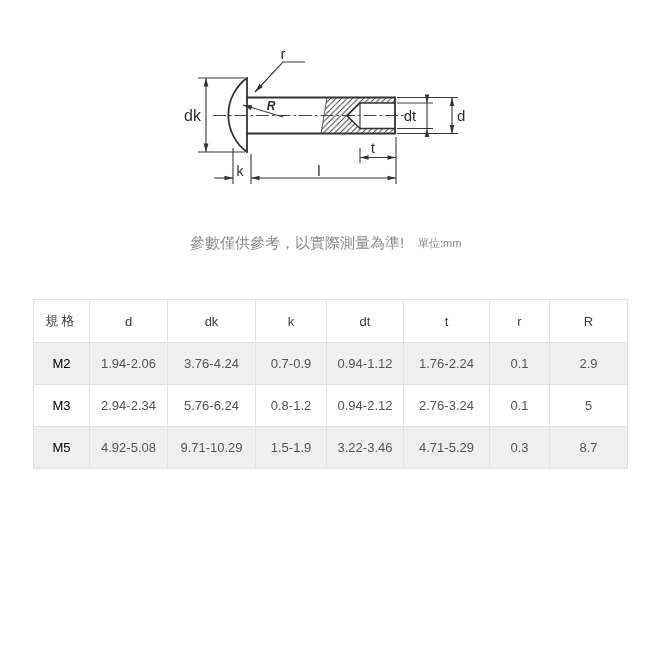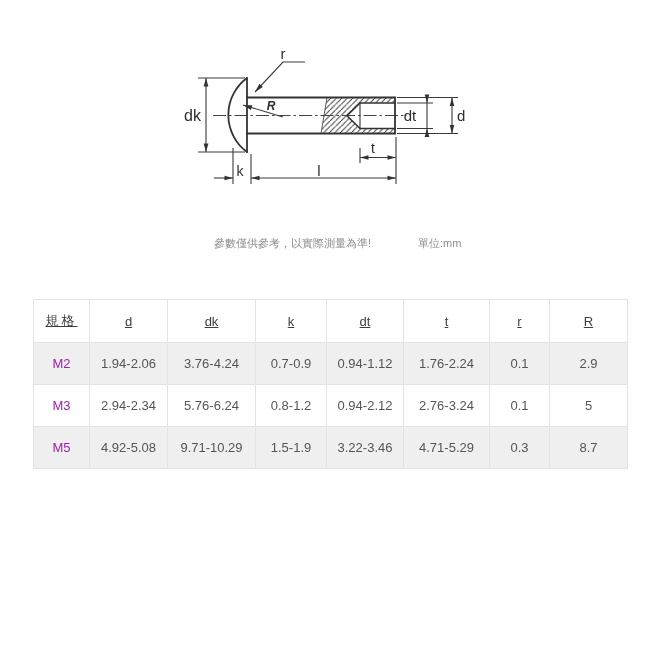--- a/index.html
+++ b/index.html
@@ -3,32 +3,32 @@
 <meta charset="utf-8">
 <style>
   html,body{margin:0;padding:0;background:#ffffff;}
   body{width:660px;height:660px;font-family:"Liberation Sans","DejaVu Sans",sans-serif;}
   .sheet{position:relative;width:660px;height:660px;background:#ffffff;overflow:hidden;}
 
   
   .drawing{position:absolute;left:160px;top:40px;}
 
   
-  .caption-disclaimer{position:absolute;left:190px;top:237px;font-size:11px;line-height:12px;color:#8c8c8c;margin-left:24px;}
+  .caption-disclaimer{position:absolute;left:190px;top:237px;font-size:15px;line-height:12px;color:#8c8c8c;}
   .caption-unit{position:absolute;left:418px;top:237px;font-size:11px;line-height:12px;color:#8c8c8c;}
 
   
   table.spec{position:absolute;left:33px;top:299px;width:594px;border-collapse:collapse;table-layout:fixed;
              font-size:13px;color:#555555;background:#ffffff;}
   table.spec th, table.spec td{border:1px solid #e3e3e3;text-align:center;vertical-align:middle;
              padding:0;overflow:hidden;white-space:nowrap;}
-  table.spec th{height:42px;font-weight:normal;color:#3d3d3d;text-decoration:underline;}
+  table.spec th{height:42px;font-weight:normal;color:#3d3d3d;}
   table.spec td{height:41px;}
   table.spec th:first-child{letter-spacing:3px;}
-  table.spec td:first-child{color:#a21caf;text-align:center;}
+  table.spec td:first-child{color:#000000;text-align:center;}
   table.spec tbody tr:nth-child(odd){background:#efefef;}
 </style>
 </head>
 <body>
 
 <div class="sheet">
 
   <svg class="drawing" width="345" height="165" viewBox="160 40 345 165" xmlns="http://www.w3.org/2000/svg">
     <defs>
       <pattern id="hatch" patternUnits="userSpaceOnUse" width="5.5" height="5.5">

